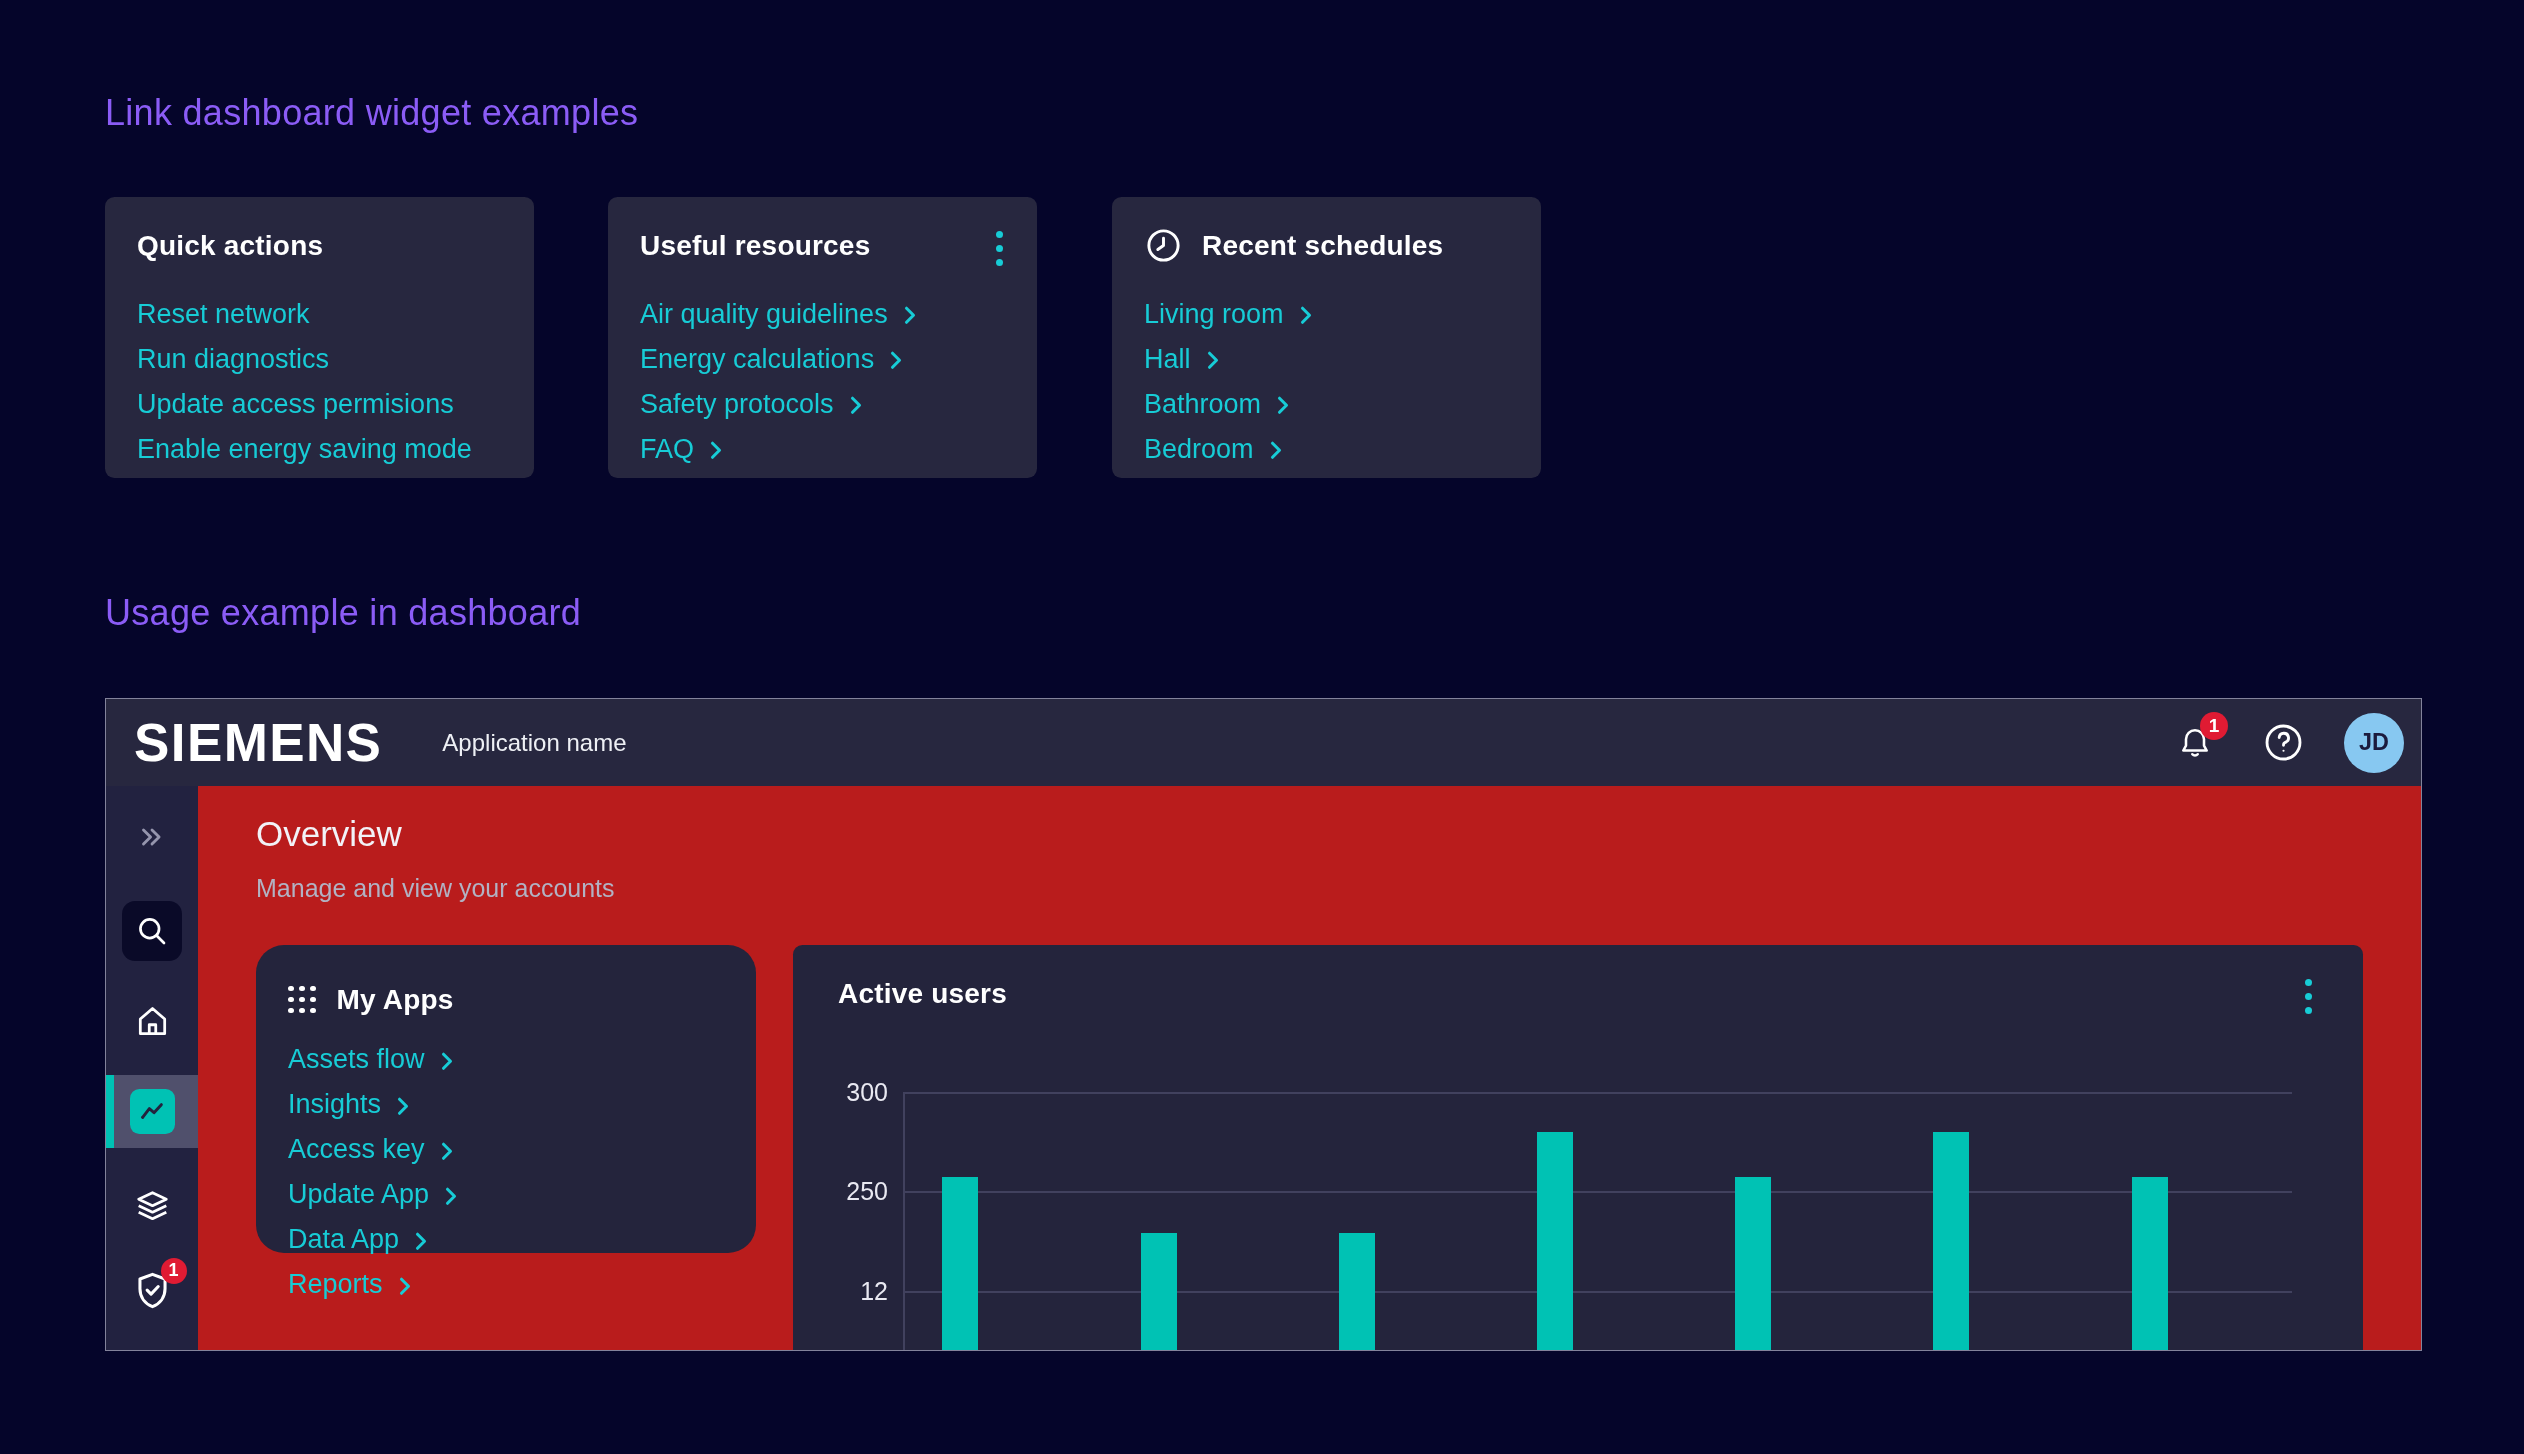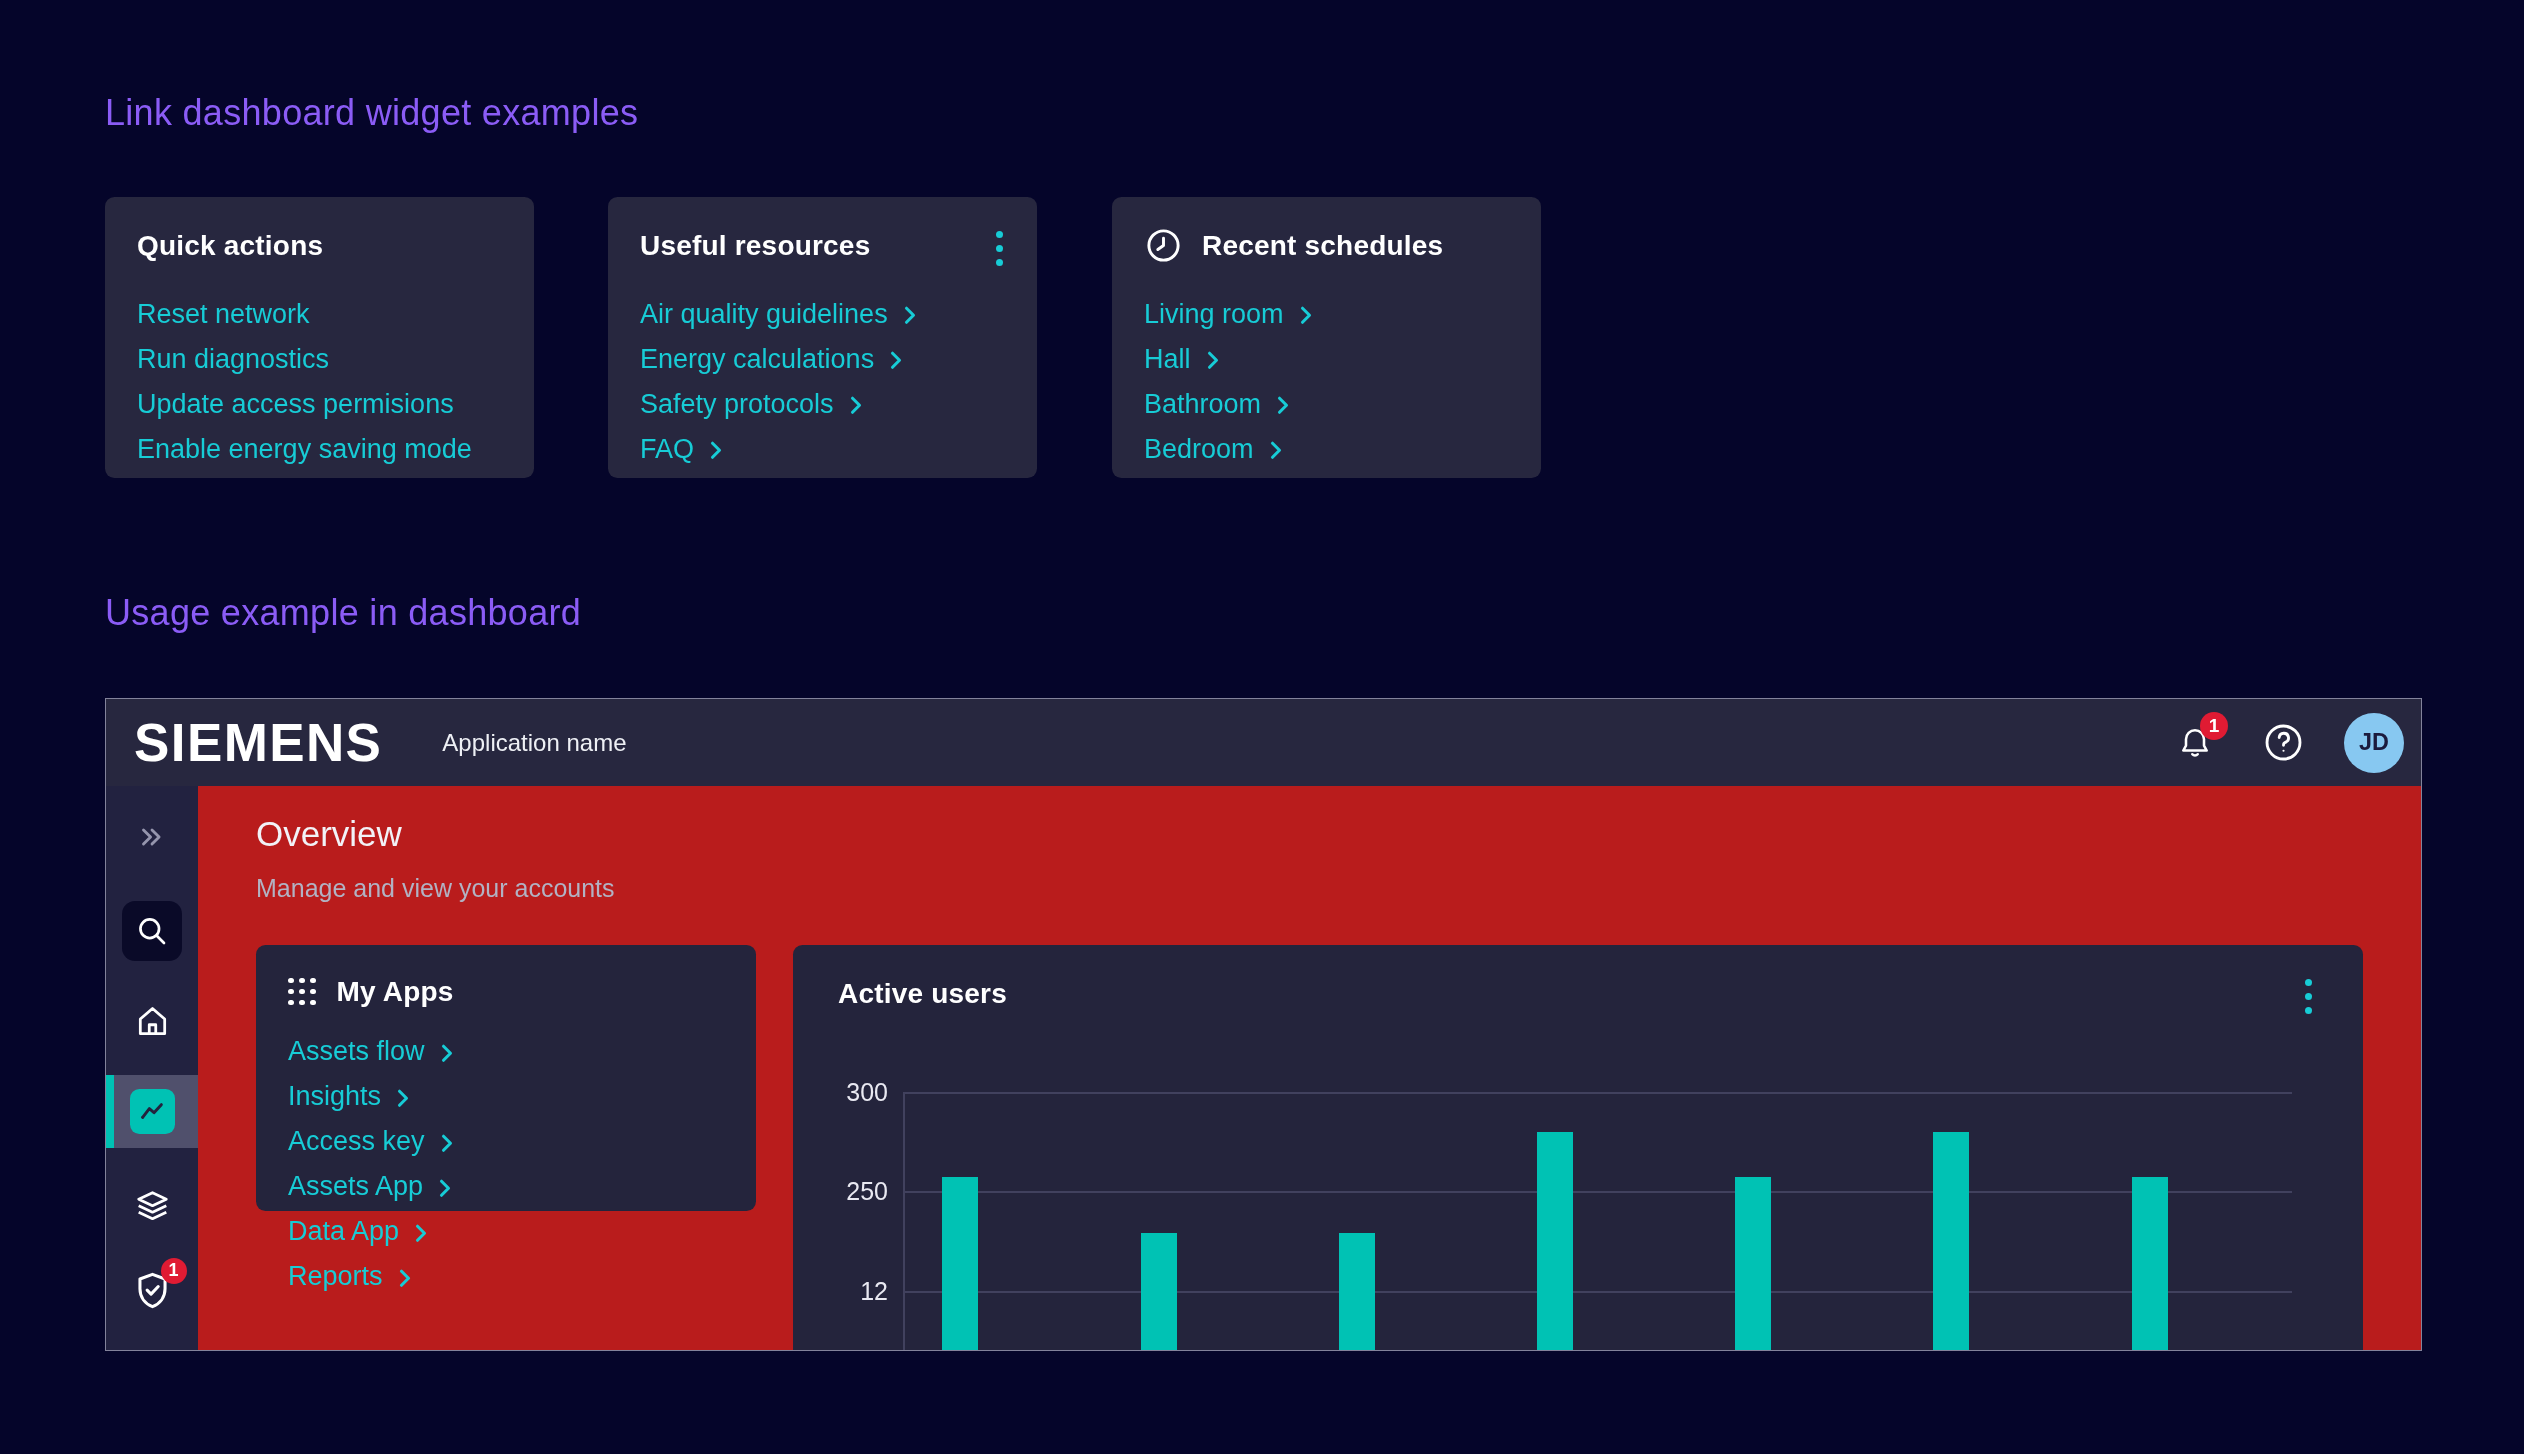--- a/index.html
+++ b/index.html
@@ -49,21 +49,21 @@
   .tile{width:45px;height:45px;border-radius:9.4px;background:#00c2b4;display:flex;align-items:center;justify-content:center;}
   .sb-layers{margin-top:39px;}
   .sb-shield{margin-top:43px;position:relative;}
   .badge.shield-badge{width:26px;height:26px;font-size:18px;right:-13px;top:-11.2px;}
 
   .content{position:relative;flex:1;background:#b91c1c;}
   .ov-title{position:absolute;left:58px;top:28px;margin:0;font-size:35px;font-weight:400;color:#f2f2f7;}
   .ov-sub{position:absolute;left:58px;top:88px;margin:0;font-size:25px;color:#b2b2c3;}
 
   .dcard{position:absolute;background:#24243c;border-radius:9.4px;box-sizing:border-box;}
-  #myapps-card{left:58px;top:159px;width:500px;height:266px;padding:26px 32px;}
+  #myapps-card{left:58px;top:159px;width:500px;height:308px;padding:34px 32px;border-radius:28px;}
   #myapps-card .card-title{font-size:28px;}
   #myapps-card ul.links{margin-top:26px;}
   #myapps-card ul.links li{height:27px;margin-bottom:18px;font-size:27px;}
   .grid-icon{display:grid;grid-template-columns:repeat(3,5.6px);grid-template-rows:repeat(3,5.6px);gap:5.6px;margin-right:20.6px;}
   .grid-icon i{width:5.6px;height:5.6px;border-radius:50%;background:#fff;}
 
   #chart-card{left:595px;top:159px;width:1570px;height:469px;padding:30px 45px;overflow:visible;}
   #chart-card .card-head{height:37px;}
   #chart-card .kebab{right:1.9px;top:0px;}
   .plot{position:absolute;left:110px;top:147px;width:1389px;height:260px;overflow:visible;}
@@ -277,21 +277,21 @@
                   <path d="M2.5 3 L7.5 8 L2.5 13" fill="none" stroke="currentColor" stroke-width="2.2" stroke-linecap="round" stroke-linejoin="round"></path>
                 </svg>
               </li>
               <li>
                 <span class="link-label">Access key</span>
                 <svg class="chev" width="14" height="22.5" viewBox="0 0 10 16">
                   <path d="M2.5 3 L7.5 8 L2.5 13" fill="none" stroke="currentColor" stroke-width="2.2" stroke-linecap="round" stroke-linejoin="round"></path>
                 </svg>
               </li>
               <li>
-                <span class="link-label">Assets App</span>
+                <span class="link-label">Update App</span>
                 <svg class="chev" width="14" height="22.5" viewBox="0 0 10 16">
                   <path d="M2.5 3 L7.5 8 L2.5 13" fill="none" stroke="currentColor" stroke-width="2.2" stroke-linecap="round" stroke-linejoin="round"></path>
                 </svg>
               </li>
               <li>
                 <span class="link-label">Data App</span>
                 <svg class="chev" width="14" height="22.5" viewBox="0 0 10 16">
                   <path d="M2.5 3 L7.5 8 L2.5 13" fill="none" stroke="currentColor" stroke-width="2.2" stroke-linecap="round" stroke-linejoin="round"></path>
                 </svg>
               </li>

